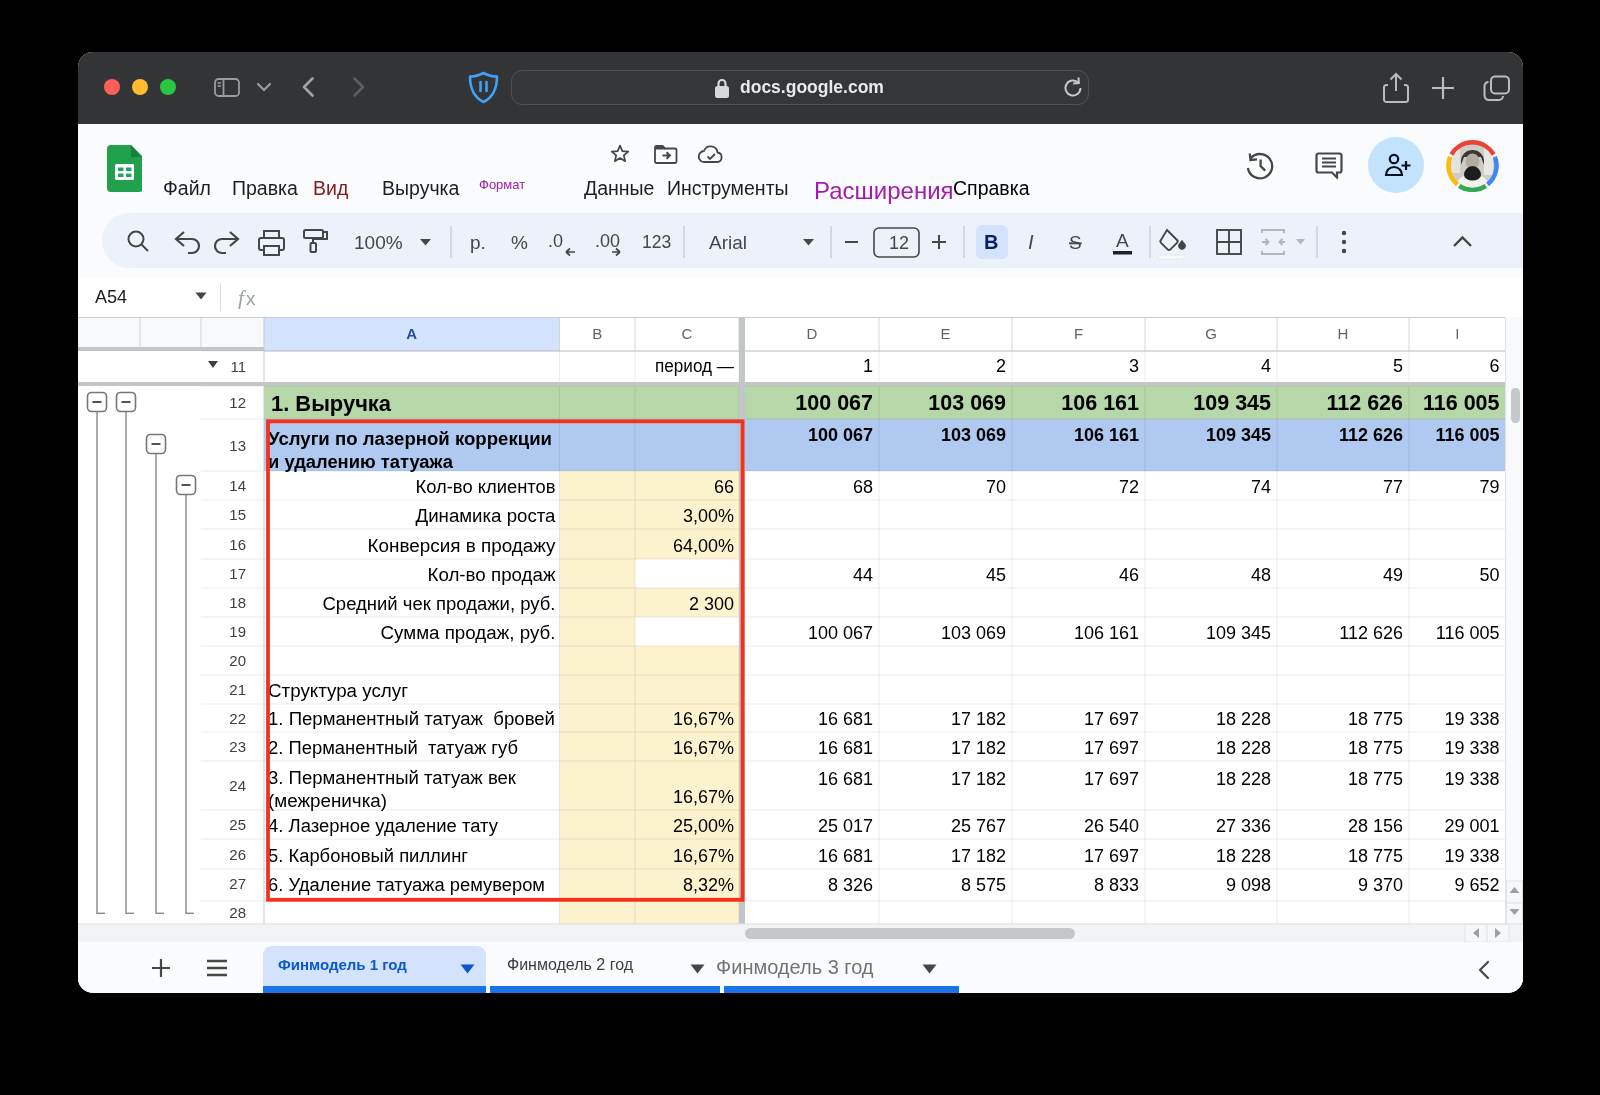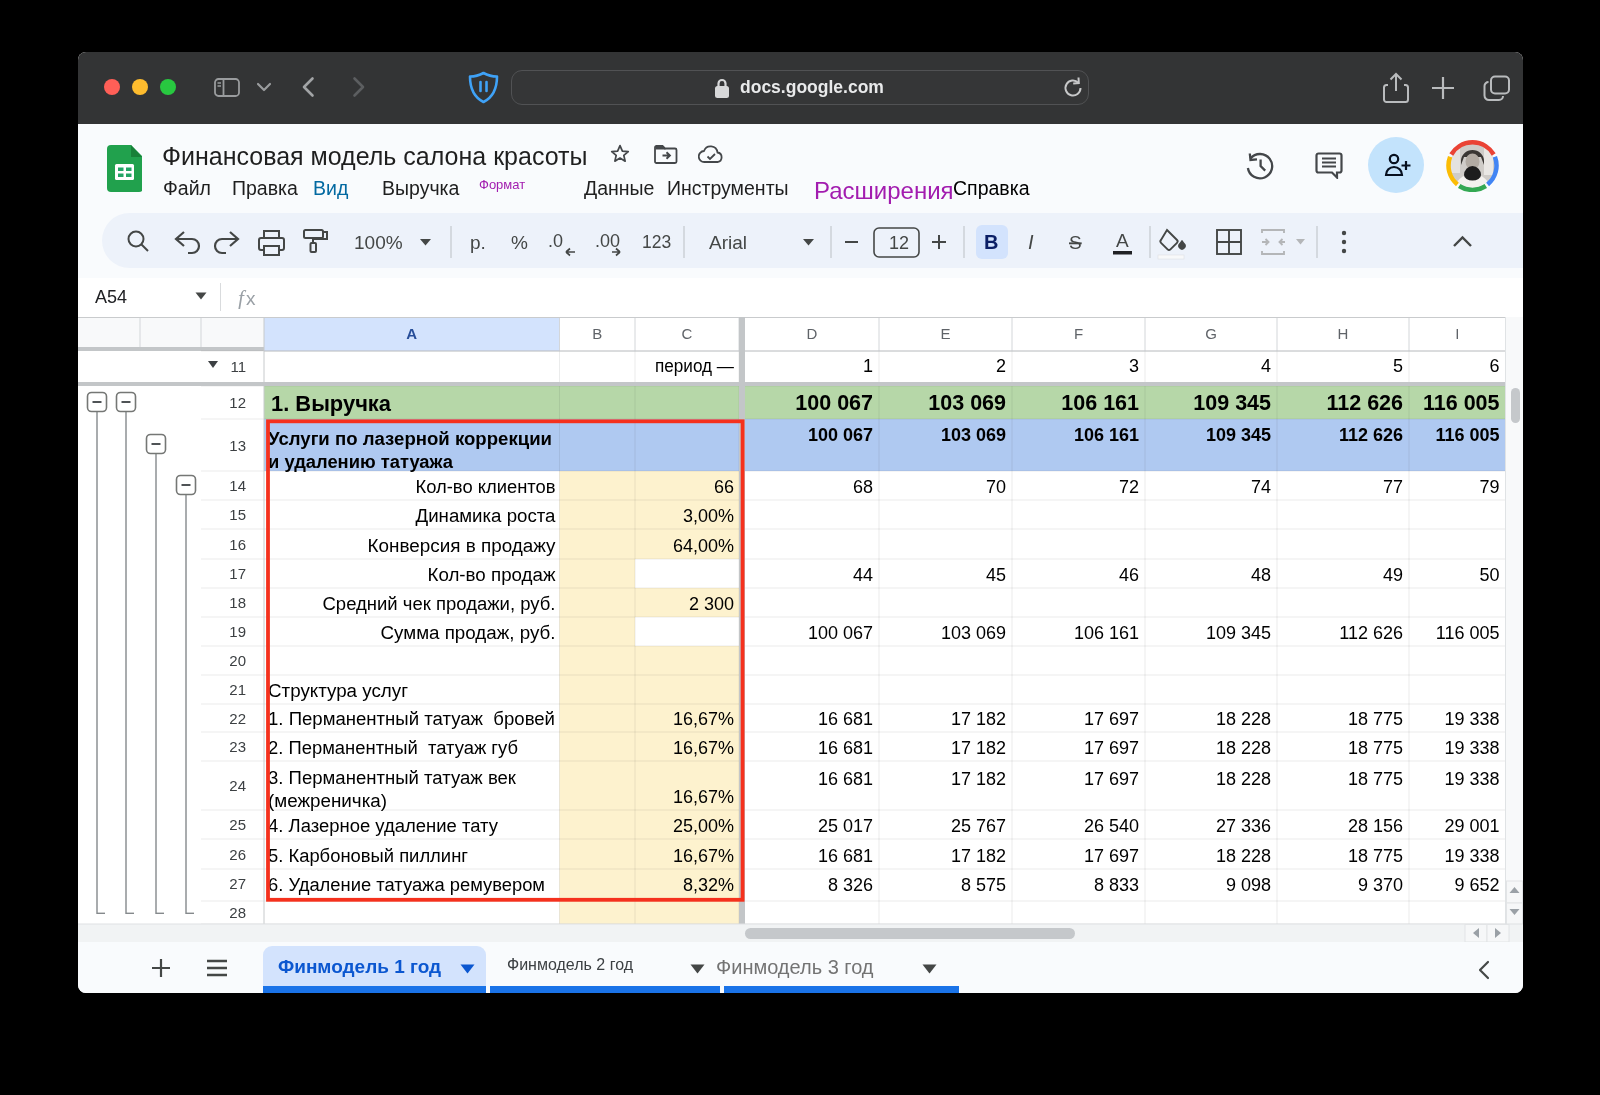--- a/index.html
+++ b/index.html
@@ -1,15 +1,15 @@
 <!DOCTYPE html>
 <html><head><meta charset="utf-8"><style>
 *{margin:0;padding:0;box-sizing:border-box}
 html,body{width:1600px;height:1095px;background:#000;overflow:hidden;font-family:"Liberation Sans",sans-serif;-webkit-font-smoothing:antialiased}
-#win{position:absolute;left:78px;top:52px;width:1445px;height:941px;border-radius:8px;overflow:hidden;background:#fff}
+#win{position:absolute;left:78px;top:52px;width:1445px;height:941px;border-radius:15px;overflow:hidden;background:#fff}
 .abs{position:absolute}
 </style></head><body>
 <div id="win">
 <div class="abs" style="left:0;top:0;width:1445px;height:72px;background:#333435">
 <div class="abs" style="left:26px;top:27px;width:16px;height:16px;border-radius:50%;background:#ff5f57"></div>
 <div class="abs" style="left:54px;top:27px;width:16px;height:16px;border-radius:50%;background:#febc2e"></div>
 <div class="abs" style="left:82px;top:27px;width:16px;height:16px;border-radius:50%;background:#28c840"></div>
 <svg class="abs" style="left:136px;top:26px" width="26" height="19" viewBox="0 0 26 19">
         <rect x="1" y="1" width="24" height="17" rx="3.5" fill="none" stroke="#9a9c9e" stroke-width="1.8"></rect>
         <line x1="9.5" y1="1" x2="9.5" y2="18" stroke="#9a9c9e" stroke-width="1.8"></line>
@@ -57,36 +57,35 @@
 <div class="abs" style="left:0;top:72px;width:1445px;height:193px;background:#f9fbfd"></div>
 <svg class="abs" style="left:29px;top:93px" width="35" height="47" viewBox="0 0 35 47">
       <path d="M3 0 h20 l12 12 v31 a4 4 0 0 1 -4 4 H3 a4 4 0 0 1 -4 -4 V4 a4 4 0 0 1 4 -4 Z" transform="translate(1,0)" fill="#21a14d"></path>
       <path d="M24 0 l11 12 h-11 Z" fill="#188038"></path>
       <rect x="8" y="19" width="19" height="16" rx="1.5" fill="#fff"></rect>
       <rect x="11" y="22.5" width="5.5" height="3.5" fill="#23a566"></rect>
       <rect x="19" y="22.5" width="5.5" height="3.5" fill="#23a566"></rect>
       <rect x="11" y="28.5" width="5.5" height="3.5" fill="#23a566"></rect>
       <rect x="19" y="28.5" width="5.5" height="3.5" fill="#23a566"></rect>
     </svg>
-<div class="abs" style="left:84px;top:90px;font-size:25px;color:#1f1f1f">Финансовая модель салона красоты</div>
 <svg class="abs" style="left:531px;top:91px" width="22" height="22" viewBox="0 0 24 24">
       <path d="M12 2.8 l2.6 6 6.4 0.55 -4.85 4.2 1.45 6.25 -5.6 -3.35 -5.6 3.35 1.45 -6.25 -4.85 -4.2 6.4 -0.55 Z" fill="none" stroke="#44474a" stroke-width="1.9" stroke-linejoin="round"></path>
     </svg>
 <svg class="abs" style="left:576px;top:93px" width="24" height="19" viewBox="0 0 24 19">
       <path d="M1 2.5 a1.5 1.5 0 0 1 1.5 -1.5 h6 l2.5 2.5 h10 a1.5 1.5 0 0 1 1.5 1.5 v11.5 a1.5 1.5 0 0 1 -1.5 1.5 h-18.5 a1.5 1.5 0 0 1 -1.5 -1.5 Z" fill="none" stroke="#44474a" stroke-width="1.8"></path>
       <path d="M1.5 2 h7.6 l2.6 2.6 h-10.2 Z" fill="#44474a"></path>
       <path d="M8.5 10.5 h7 m-3 -3.2 l3.4 3.2 l-3.4 3.2" fill="none" stroke="#44474a" stroke-width="1.9"></path>
     </svg>
 <svg class="abs" style="left:620px;top:93px" width="26" height="19" viewBox="0 0 26 19">
       <path d="M6.5 17 a5.5 5.5 0 0 1 -0.5 -11 a7 7 0 0 1 13.5 1.5 a4.8 4.8 0 0 1 0 9.5 Z" fill="none" stroke="#44474a" stroke-width="1.8"></path>
       <path d="M9.5 11.5 l2.5 2.5 l5 -5" fill="none" stroke="#44474a" stroke-width="1.8"></path>
     </svg>
 <div class="abs" style="left:85px;top:125px;font-size:19.5px;color:#1f1f1f">Файл</div>
 <div class="abs" style="left:154px;top:125px;font-size:19.5px;color:#1f1f1f">Правка</div>
-<div class="abs" style="left:235px;top:125px;font-size:19.5px;color:#0369a1">Вид</div>
+<div class="abs" style="left:235px;top:125px;font-size:19.5px;color:#7f1d1d">Вид</div>
 <div class="abs" style="left:304px;top:125px;font-size:19.5px;color:#1f1f1f">Выручка</div>
 <div class="abs" style="left:401px;top:125px;font-size:13px;color:#a21caf">Формат</div>
 <div class="abs" style="left:506px;top:125px;font-size:19.5px;color:#1f1f1f">Данные</div>
 <div class="abs" style="left:589px;top:125px;font-size:19.5px;color:#1f1f1f">Инструменты</div>
 <div class="abs" style="left:736px;top:125px;font-size:24px;color:#a21caf">Расширения</div>
 <div class="abs" style="left:875px;top:125px;font-size:19.5px;color:#000000">Справка</div>
 <svg class="abs" style="left:1167px;top:99px" width="30" height="29" viewBox="0 0 30 29">
       <path d="M5.5 7.5 a12.2 12.2 0 1 1 -2.6 9.5" fill="none" stroke="#44474a" stroke-width="2.3"></path>
       <path d="M4.8 2.5 l0.7 6.5 l6.5 -0.7" fill="none" stroke="#44474a" stroke-width="2.3"></path>
       <path d="M15.6 8.5 v6.5 l4.6 4.6" fill="none" stroke="#44474a" stroke-width="2.3"></path>
@@ -446,21 +445,21 @@
       <path d="M1417 611 l0 10 l6 -5 z" fill="#9aa0a6"></path>
     </svg>
 <div class="abs" style="left:0;top:890px;width:1445px;height:51px;background:#f9fbfd"></div>
 <svg class="abs" style="left:71px;top:904px" width="24" height="24" viewBox="0 0 24 24">
       <path d="M12 3 v18 M3 12 h18" stroke="#444746" stroke-width="2.2"></path>
     </svg>
 <svg class="abs" style="left:128px;top:907px" width="22" height="18" viewBox="0 0 22 18">
       <path d="M1 2 h20 M1 9 h20 M1 16 h20" stroke="#444746" stroke-width="2.4"></path>
     </svg>
 <div class="abs" style="left:185px;top:894px;width:223px;height:40px;background:#d3e3fd;border-radius:9px 9px 0 0"></div>
-<div class="abs" style="left:200px;top:904px;font-size:19px;font-weight:bold;color:#0b57d0">Финмодель 1 год</div>
+<div class="abs" style="left:200px;top:904px;font-size:15px;font-weight:bold;color:#0b57d0">Финмодель 1 год</div>
 <svg class="abs" style="left:382px;top:912px" width="15" height="10" viewBox="0 0 15 10">
       <path d="M0.5 0.5 l14 0 l-7 9 z" fill="#0b57d0"></path>
     </svg>
 <div class="abs" style="left:429px;top:904px;font-size:16px;font-weight:500;color:#3c4043">Финмодель 2 год</div>
 <svg class="abs" style="left:612px;top:912px" width="15" height="10" viewBox="0 0 15 10">
       <path d="M0.5 0.5 l14 0 l-7 9 z" fill="#444746"></path>
     </svg>
 <div class="abs" style="left:638px;top:904px;font-size:20px;font-weight:500;color:#737373">Финмодель 3 год</div>
 <svg class="abs" style="left:844px;top:912px" width="15" height="10" viewBox="0 0 15 10">
       <path d="M0.5 0.5 l14 0 l-7 9 z" fill="#444746"></path>

